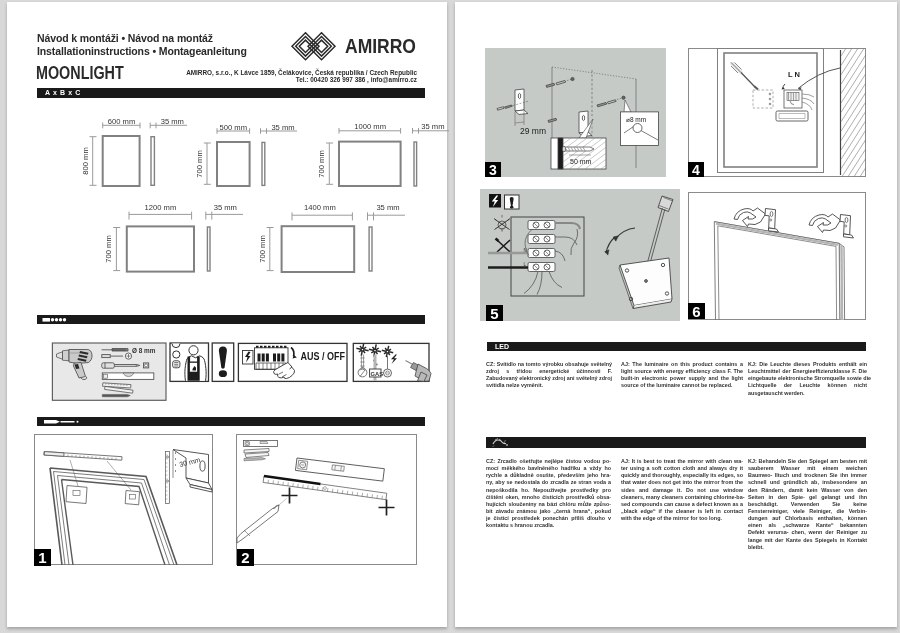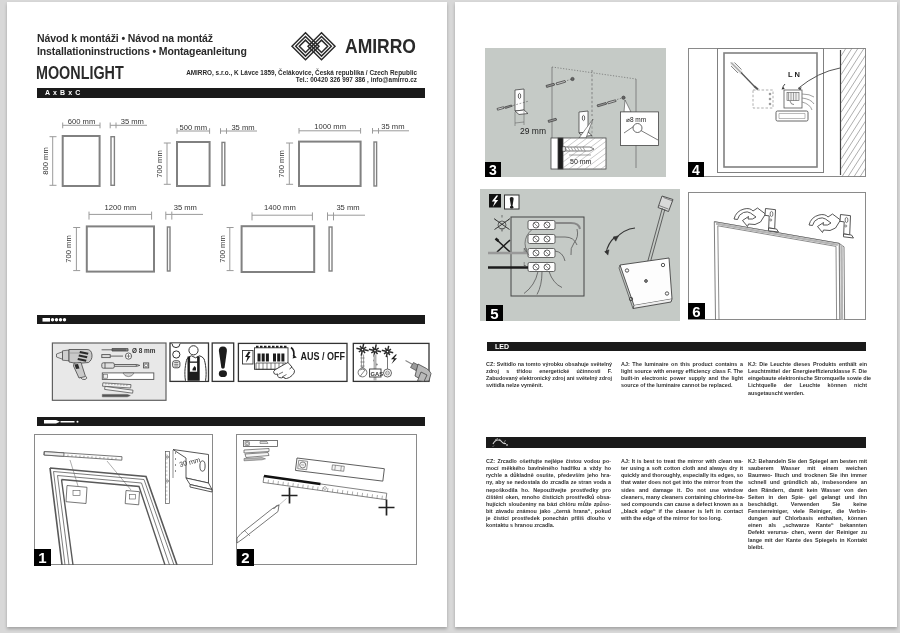--- a/index.html
+++ b/index.html
@@ -35,21 +35,21 @@
   </div>
 
   <div class="abs" style="left:30px;top:30px;font-size:10.5px;font-weight:bold;color:#2a2a2a;line-height:12.5px;letter-spacing:-0.12px;">Návod k montáži • Návod na montáž<br>Installationinstructions • Montageanleitung</div>
 
   <div class="abs" style="left:29px;top:61px;font-size:17.5px;font-weight:bold;color:#2a2a2a;transform:scaleX(0.82);transform-origin:0 0;">MOONLIGHT</div>
 
   <div class="abs" style="left:130px;top:66.5px;width:280px;text-align:right;font-size:6.4px;font-weight:bold;color:#2a2a2a;line-height:7.5px;">AMIRRO, s.r.o., K Lávce 1859, Čelákovice, Česká republika / Czech Republic<br>Tel.: 00420 326 997 386 , info@amirro.cz</div>
 
   <div class="bar" style="left:30px;top:86px;width:388px;height:10px;color:#fff;font-size:7px;font-weight:bold;line-height:10px;"><span style="margin-left:8px;letter-spacing:0.6px;font-size:7px;">A x B x C</span></div>
 
-  <div class="abs" style="left:0;top:108px;">
+  <div class="abs" style="left:0;top:108px;padding-left:40px;">
     <svg width="440" height="185" viewBox="0 108 440 185" font-family="Liberation Sans, sans-serif" fill="none">
 
       <g stroke="#9a9a9a" stroke-width="1">
         <path d="M55.7 123.3 H93 M55.7 120.5 V126.3 M93 120.5 V126.3"></path>
         <path d="M45.7 134.7 V183.3 M42.5 134.7 H49.5 M42.5 183.3 H49.5"></path>
       </g>
       <rect x="55.7" y="134" width="36.9" height="50" stroke="#818181" stroke-width="2"></rect>
       <text x="74.5" y="122" font-size="7.6" fill="#333" text-anchor="middle">600 mm</text>
       <text x="40.5" y="159" font-size="7.6" fill="#333" text-anchor="middle" transform="rotate(-90 40.5 159)">800 mm</text>
 

